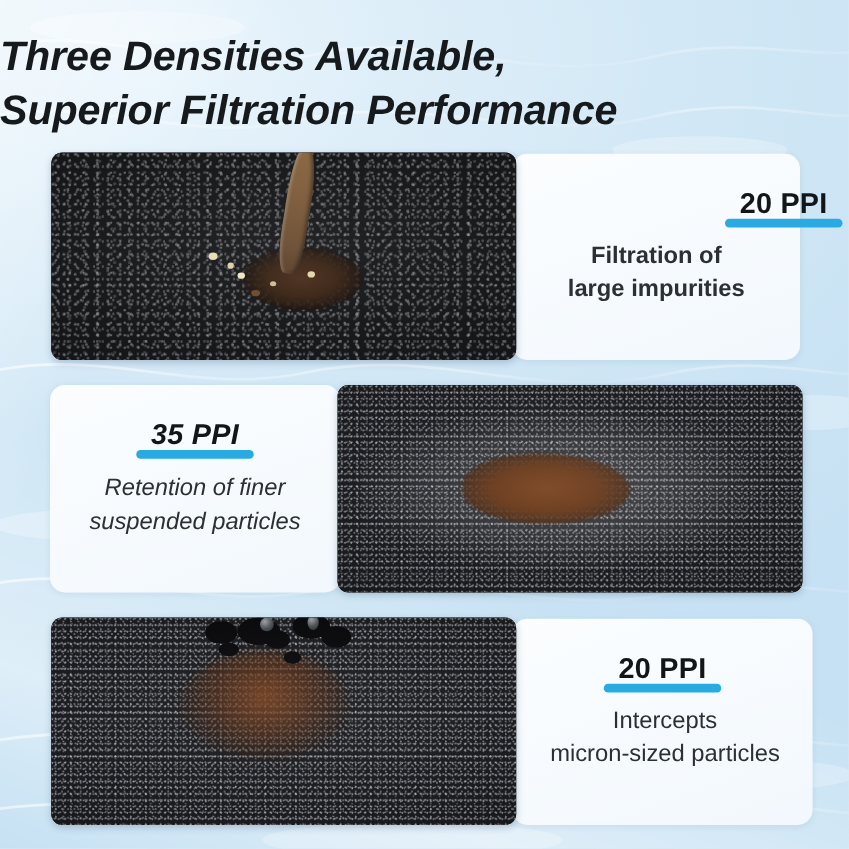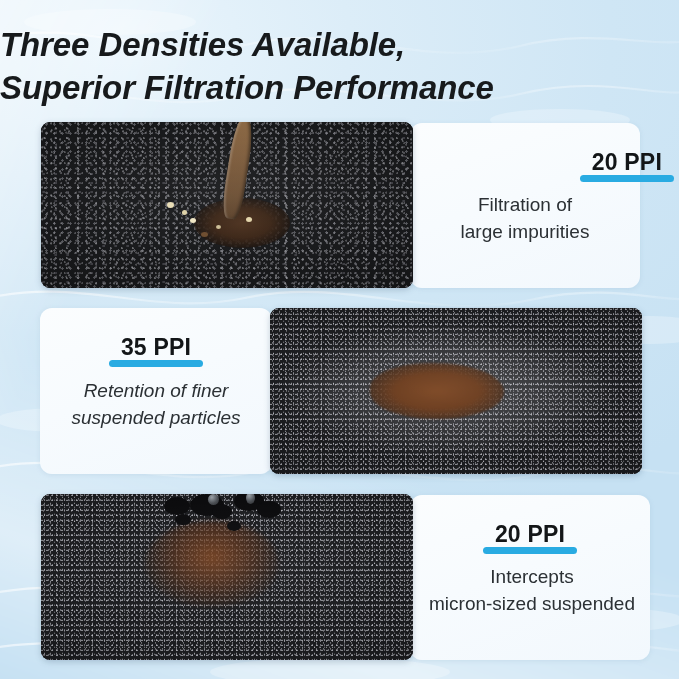--- a/index.html
+++ b/index.html
@@ -72,26 +72,26 @@
   .desc{
     position:absolute;text-align:center;
     color:#2b3034;font-size:19px;line-height:1.40;
     white-space:pre-line;
   }
 
   
   #row1 .panel{left:410px;top:123px;width:230px;height:165px;}
   #row1 .photo{left:41px;top:122px;width:372px;height:166px;}
   #row1 .ppi-wrap{left:434px;top:149px;width:230px;text-align:right;}
-  #row1 .desc{left:410px;top:192px;width:230px;}
+  #row1 .desc{left:410px;top:192px;width:230px;font-weight:bold;}
 
   
   #row2 .panel{left:40px;top:308px;width:232px;height:166px;}
   #row2 .photo{left:270px;top:308px;width:372px;height:166px;}
-  #row2 .ppi-wrap{left:40px;top:334px;width:232px;}
+  #row2 .ppi-wrap{left:40px;top:334px;width:232px;font-style:italic;}
   #row2 .desc{left:28px;top:378px;width:256px;font-style:italic;}
 
   
   #row3 .panel{left:410px;top:495px;width:240px;height:165px;}
   #row3 .photo{left:41px;top:494px;width:372px;height:166px;}
   #row3 .ppi-wrap{left:410px;top:521px;width:240px;}
   #row3 .desc{left:404px;top:564px;width:256px;}
 
   
   .foam-coarse{
@@ -259,16 +259,16 @@
       <div class="foam-vig"></div>
     </div>
 
     <div class="ppi-wrap">
       <span class="ppi">
         <span class="bar"></span>
         <span class="txt">20 PPI</span>
       </span>
     </div>
     <div class="desc">Intercepts
-micron-sized suspended</div>
+micron-sized particles</div>
   </div>
 
 </div>
 
 </body></html>

